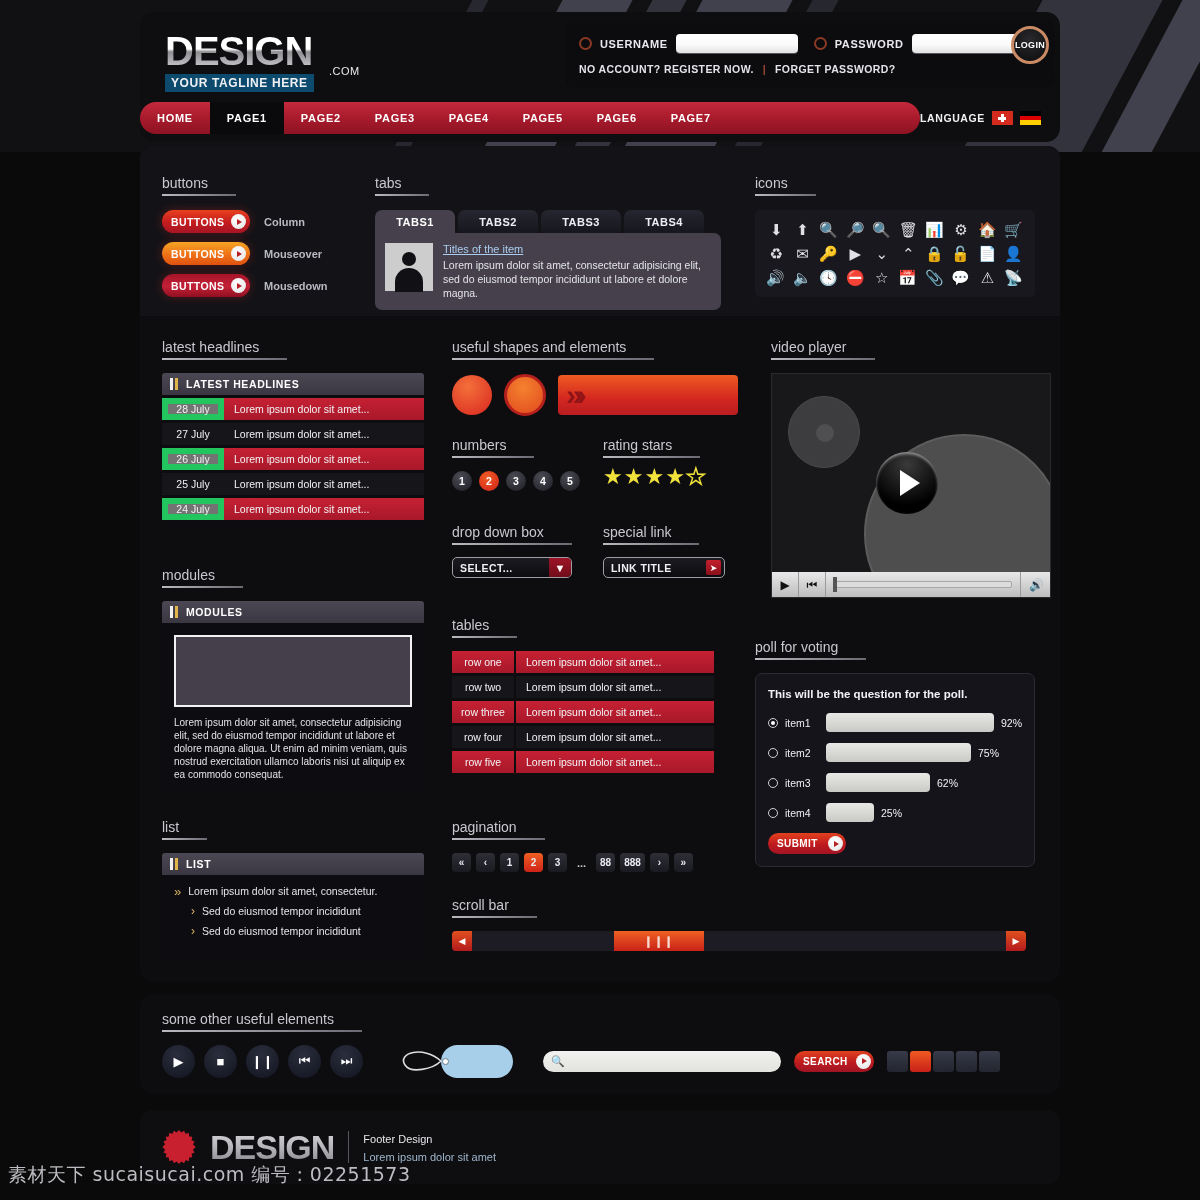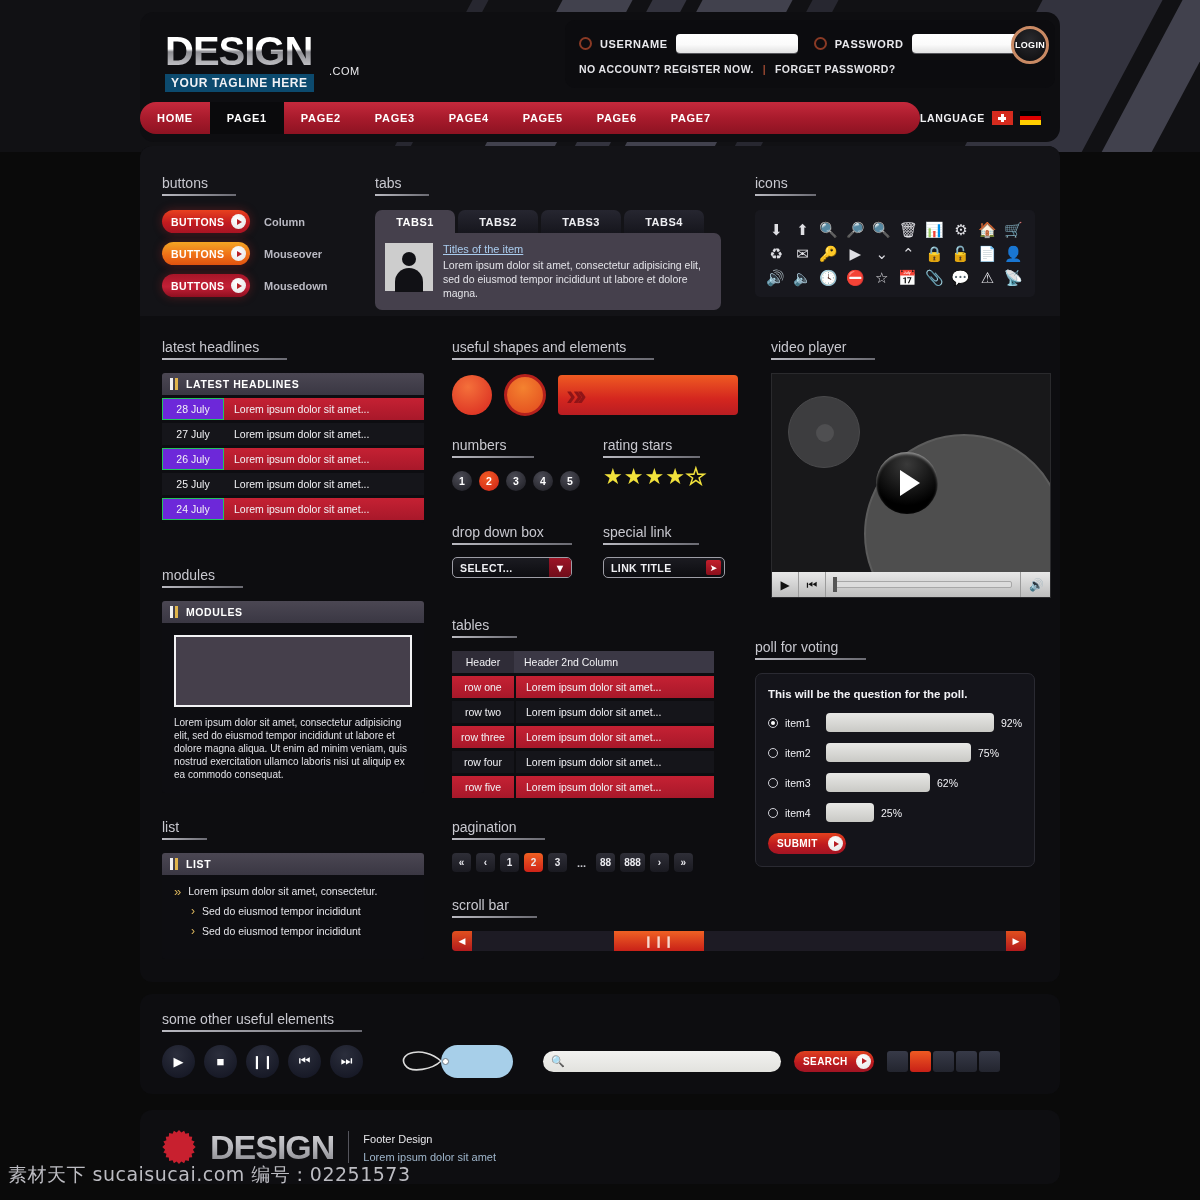--- a/index.html
+++ b/index.html
@@ -193,21 +193,21 @@
 
   .hl-row { display: flex; align-items: stretch; height: 22px; margin-bottom: 3px; }
   .hl-row .d {
     width: 62px; display: flex; align-items: center; justify-content: center;
     font-size: 10.5px; color: #f2f2f5;
   }
   .hl-row .t {
     flex: 1; display: flex; align-items: center; padding-left: 10px;
     font-size: 10.5px; color: #f2f2f5;
   }
-  .hl-row.odd .d { background: #6d28d9; border: 1px solid #22c55e; }
+  .hl-row.odd .d { background: #737373; border: 6px solid #22c55e; }
   .hl-row.odd .t { background: linear-gradient(#c52133, #a8182a); }
   .hl-row.even .d, .hl-row.even .t { background: #15151a; }
 
   .mod-img {
     margin: 12px 12px 0; height: 72px; background: #453f4b; border: 2px solid #f2f2f5;
   }
   .mod-text { padding: 9px 12px 12px; font-size: 10px; color: #e1e1e6; line-height: 13px; }
 
   .list-body { padding: 10px 12px 14px; }
   .li { display: flex; align-items: flex-start; gap: 7px; margin-bottom: 7px; }
@@ -728,24 +728,20 @@
     <div class="sec-h">special link</div>
     <div class="link-box" style="margin-top:12px;">
       <span class="v">LINK TITLE</span>
       <span class="sq">➤</span>
     </div>
   </div>
 
   <div class="sec" style="left:312px; top:470px;">
     <div class="sec-h">tables</div>
     <div class="tbl" style="margin-top:13px;">
-      <div class="trow head">
-        <div class="c1">Header</div>
-        <div class="c2">Header 2nd Column</div>
-      </div>
       <div class="trow odd">
         <div class="c1">row one</div>
         <div class="c2">Lorem ipsum dolor sit amet...</div>
       </div>
       <div class="trow even">
         <div class="c1">row two</div>
         <div class="c2">Lorem ipsum dolor sit amet...</div>
       </div>
       <div class="trow odd">
         <div class="c1">row three</div>

